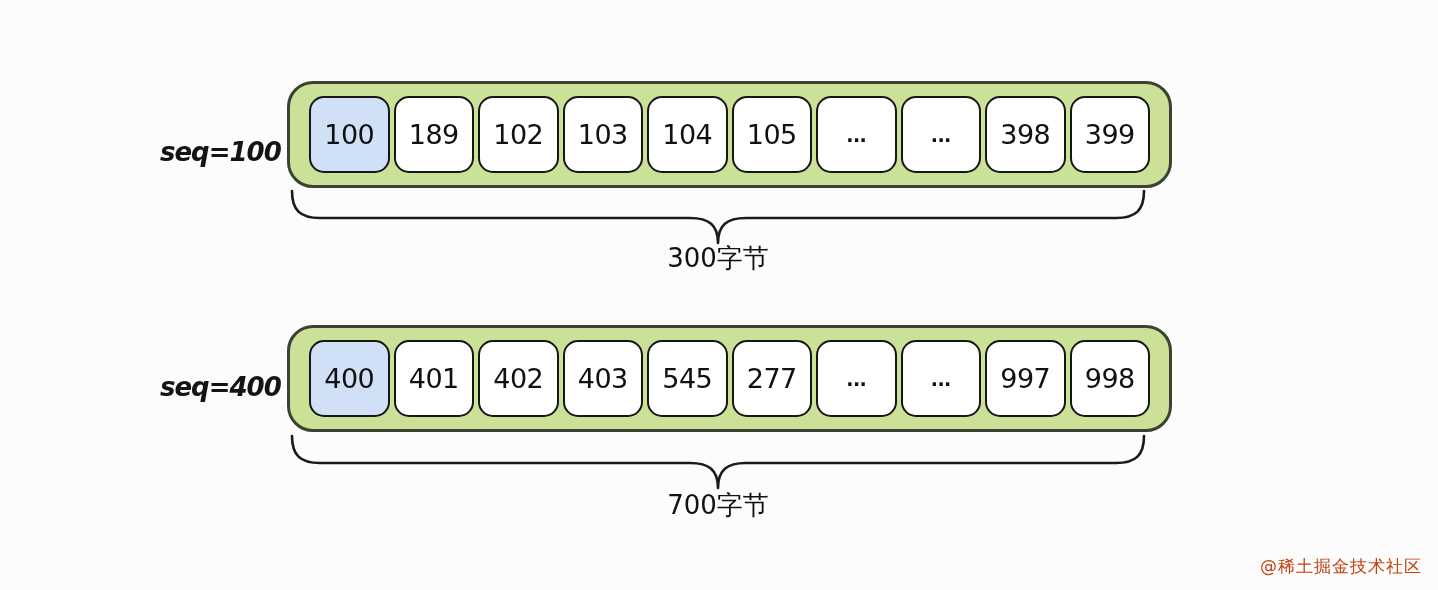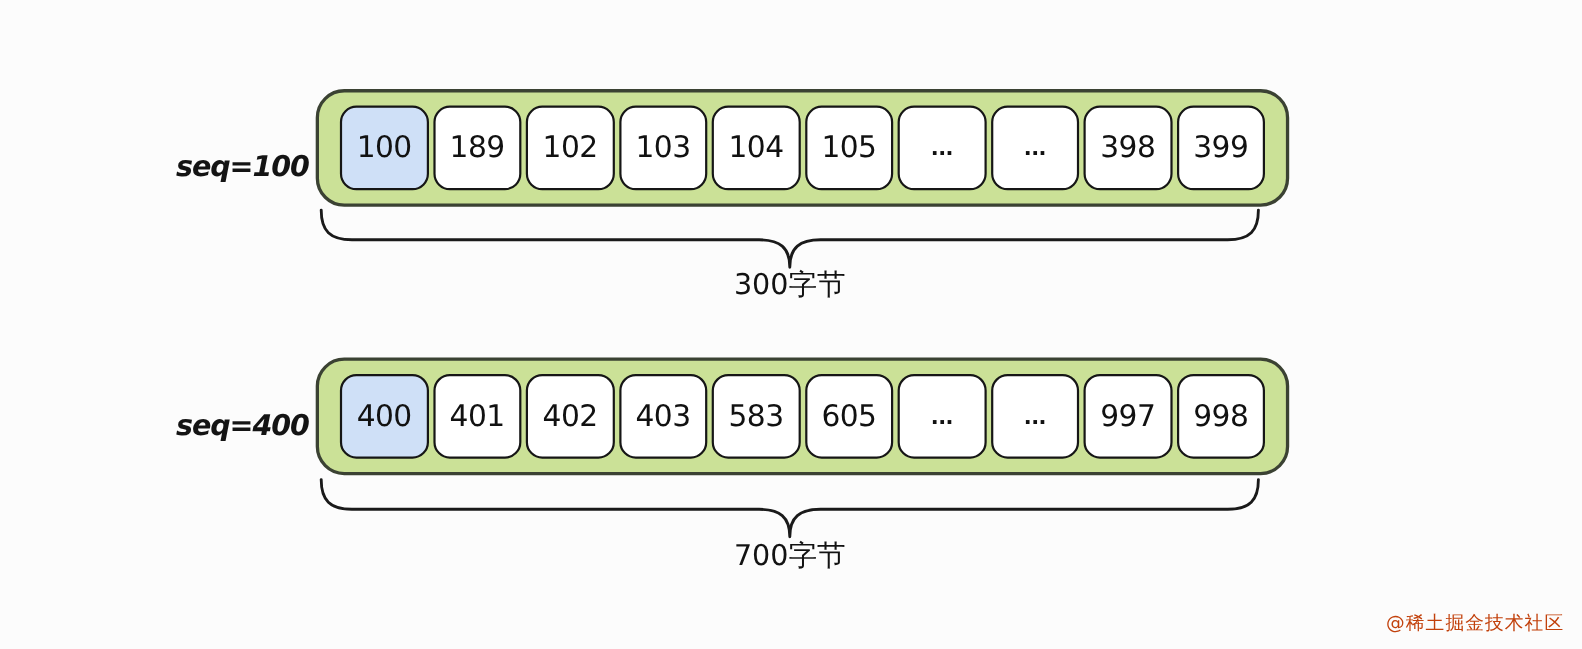--- a/index.html
+++ b/index.html
@@ -120,22 +120,22 @@
 
   <div class="bytes-label r1">300字节</div>
 
   <div class="seq-label r2">seq=400</div>
 
   <div class="segment r2">
     <div class="cell highlight">400</div>
     <div class="cell">401</div>
     <div class="cell">402</div>
     <div class="cell">403</div>
-    <div class="cell">583</div>
-    <div class="cell">605</div>
+    <div class="cell">545</div>
+    <div class="cell">277</div>
     <div class="cell">...</div>
     <div class="cell">...</div>
     <div class="cell">997</div>
     <div class="cell">998</div>
   </div>
 
   <div class="brace r2">
     <svg viewBox="0 0 856 58" xmlns="http://www.w3.org/2000/svg">
       <path d="M 2,3 C 2,22 10,30 30,30 L 400,30 C 419,30 428,37 428,55 C 428,37 437,30 456,30 L 826,30 C 846,30 854,22 854,3" fill="none" stroke="#1a1a1a" stroke-width="2.6" stroke-linecap="round" stroke-linejoin="round"></path>
     </svg>

